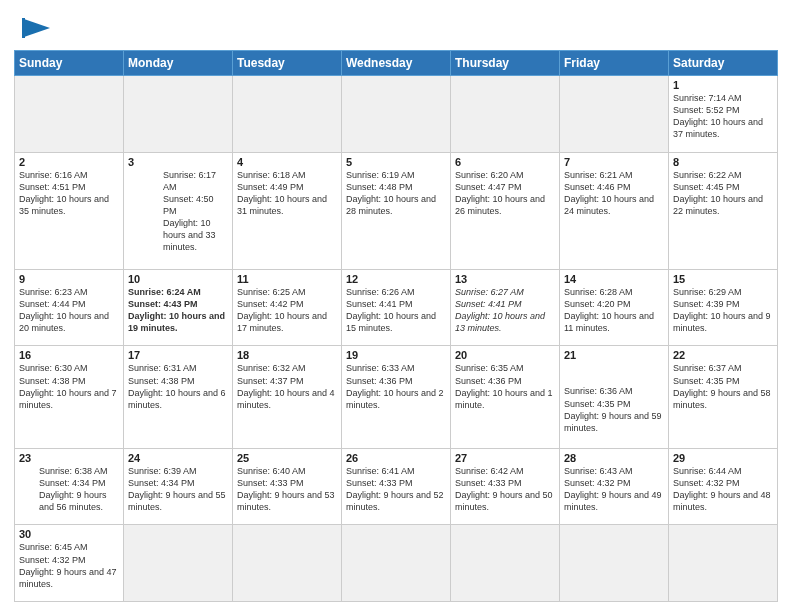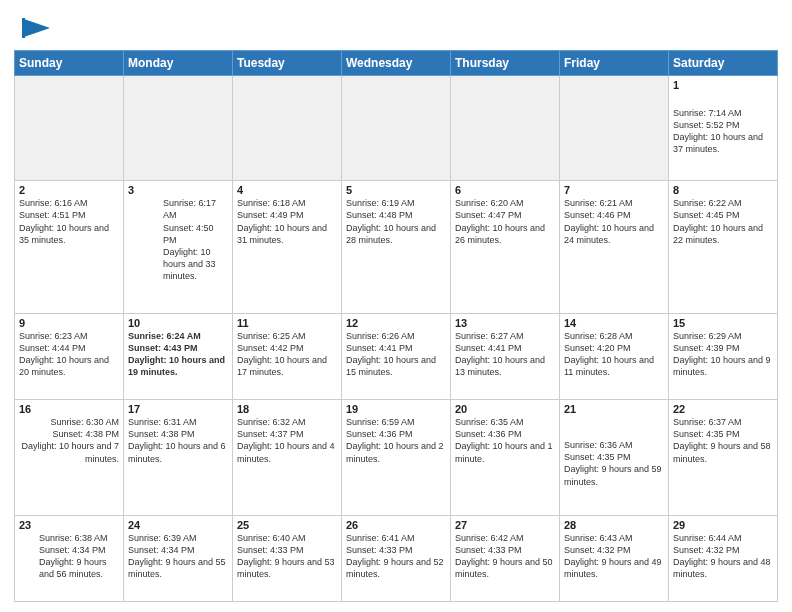--- a/index.html
+++ b/index.html
@@ -127,21 +127,21 @@
     <tbody id="calendar-body">
     <tr>
           <td class="empty"></td>
           <td class="empty"></td>
           <td class="empty"></td>
           <td class="empty"></td>
           <td class="empty"></td>
           <td class="empty"></td>
           <td>
             <span class="day-number">1</span>
-            <div class="day-info" style="white-space: pre-line; margin-top: 16px;">Sunrise: 7:14 AM
+            <div class="day-info" style="white-space: pre-line;">Sunrise: 7:14 AM
 Sunset: 5:52 PM
 Daylight: 10 hours and 37 minutes.</div>
           </td>
         </tr>
         <tr>
           <td>
             <span class="day-number">2</span>
             <div class="day-info" style="white-space: pre-line;">Sunrise: 6:16 AM
 Sunset: 4:51 PM
 Daylight: 10 hours and 35 minutes.</div>
@@ -203,59 +203,59 @@
 Daylight: 10 hours and 17 minutes.</div>
           </td>
           <td>
             <span class="day-number">12</span>
             <div class="day-info" style="white-space: pre-line;">Sunrise: 6:26 AM
 Sunset: 4:41 PM
 Daylight: 10 hours and 15 minutes.</div>
           </td>
           <td>
             <span class="day-number">13</span>
-            <div class="day-info" style="white-space: pre-line;">Sunrise: 6:27 AM
+            <div class="day-info" style="white-space: pre-line; font-style: italic;">Sunrise: 6:27 AM
 Sunset: 4:41 PM
 Daylight: 10 hours and 13 minutes.</div>
           </td>
           <td>
             <span class="day-number">14</span>
             <div class="day-info" style="white-space: pre-line;">Sunrise: 6:28 AM
 Sunset: 4:20 PM
 Daylight: 10 hours and 11 minutes.</div>
           </td>
           <td>
             <span class="day-number">15</span>
             <div class="day-info" style="white-space: pre-line;">Sunrise: 6:29 AM
 Sunset: 4:39 PM
 Daylight: 10 hours and 9 minutes.</div>
           </td>
         </tr>
         <tr>
           <td>
             <span class="day-number">16</span>
-            <div class="day-info" style="white-space: pre-line; text-align: right;">Sunrise: 6:30 AM
+            <div class="day-info" style="white-space: pre-line;">Sunrise: 6:30 AM
 Sunset: 4:38 PM
 Daylight: 10 hours and 7 minutes.</div>
           </td>
           <td>
             <span class="day-number">17</span>
             <div class="day-info" style="white-space: pre-line;">Sunrise: 6:31 AM
 Sunset: 4:38 PM
 Daylight: 10 hours and 6 minutes.</div>
           </td>
           <td>
             <span class="day-number">18</span>
             <div class="day-info" style="white-space: pre-line;">Sunrise: 6:32 AM
 Sunset: 4:37 PM
 Daylight: 10 hours and 4 minutes.</div>
           </td>
           <td>
             <span class="day-number">19</span>
-            <div class="day-info" style="white-space: pre-line;">Sunrise: 6:59 AM
+            <div class="day-info" style="white-space: pre-line;">Sunrise: 6:33 AM
 Sunset: 4:36 PM
 Daylight: 10 hours and 2 minutes.</div>
           </td>
           <td>
             <span class="day-number">20</span>
             <div class="day-info" style="white-space: pre-line;">Sunrise: 6:35 AM
 Sunset: 4:36 PM
 Daylight: 10 hours and 1 minute.</div>
           </td>
           <td>
@@ -308,15 +308,29 @@
 Sunset: 4:32 PM
 Daylight: 9 hours and 49 minutes.</div>
           </td>
           <td>
             <span class="day-number">29</span>
             <div class="day-info" style="white-space: pre-line;">Sunrise: 6:44 AM
 Sunset: 4:32 PM
 Daylight: 9 hours and 48 minutes.</div>
           </td>
         </tr>
+        <tr>
+          <td>
+            <span class="day-number">30</span>
+            <div class="day-info" style="white-space: pre-line;">Sunrise: 6:45 AM
+Sunset: 4:32 PM
+Daylight: 9 hours and 47 minutes.</div>
+          </td>
+          <td class="empty last-row-empty"></td>
+          <td class="empty last-row-empty"></td>
+          <td class="empty last-row-empty"></td>
+          <td class="empty last-row-empty"></td>
+          <td class="empty last-row-empty"></td>
+          <td class="empty last-row-empty"></td>
+        </tr>
       </tbody>
   </table>
 </div>
 
 </body></html>

